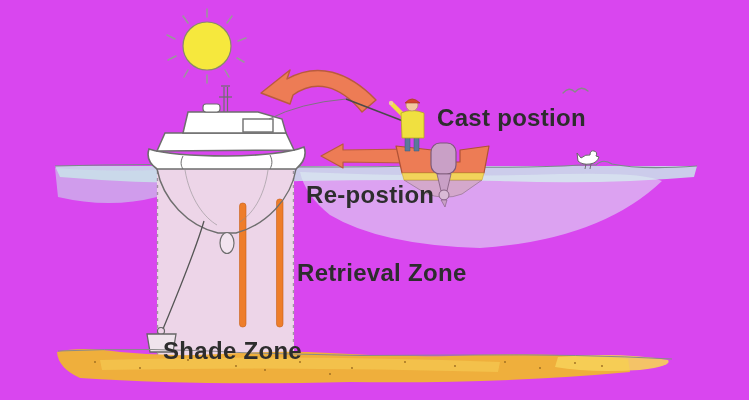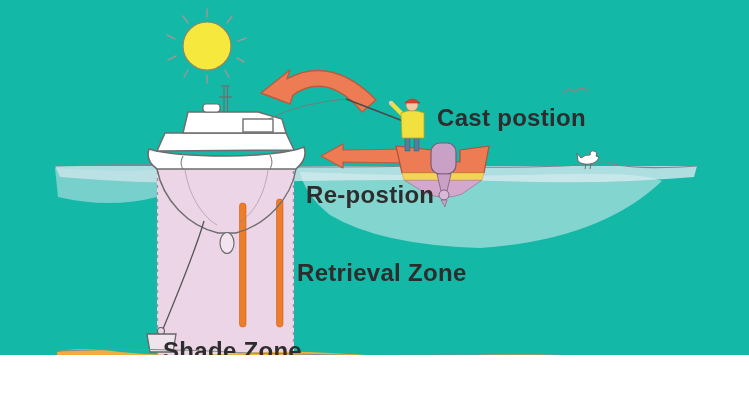--- a/index.html
+++ b/index.html
@@ -1,19 +1,19 @@
 <!DOCTYPE html>
 <html><head>
 <meta charset="utf-8">
 <style>
   html,body{margin:0;padding:0;background:#fff;}
   .canvas{
     position:relative;
-    width:749px;height:355px;
-    background:#14b8a6;
+    width:749px;height:400px;
+    background:#d946ef;
     overflow:hidden;
     font-family:"Liberation Sans",sans-serif;
   }
   svg{display:block;}
   .label{
     font-family:"Liberation Sans",sans-serif;
     font-weight:700;
     font-size:24px;
     letter-spacing:0.3px;
   }

